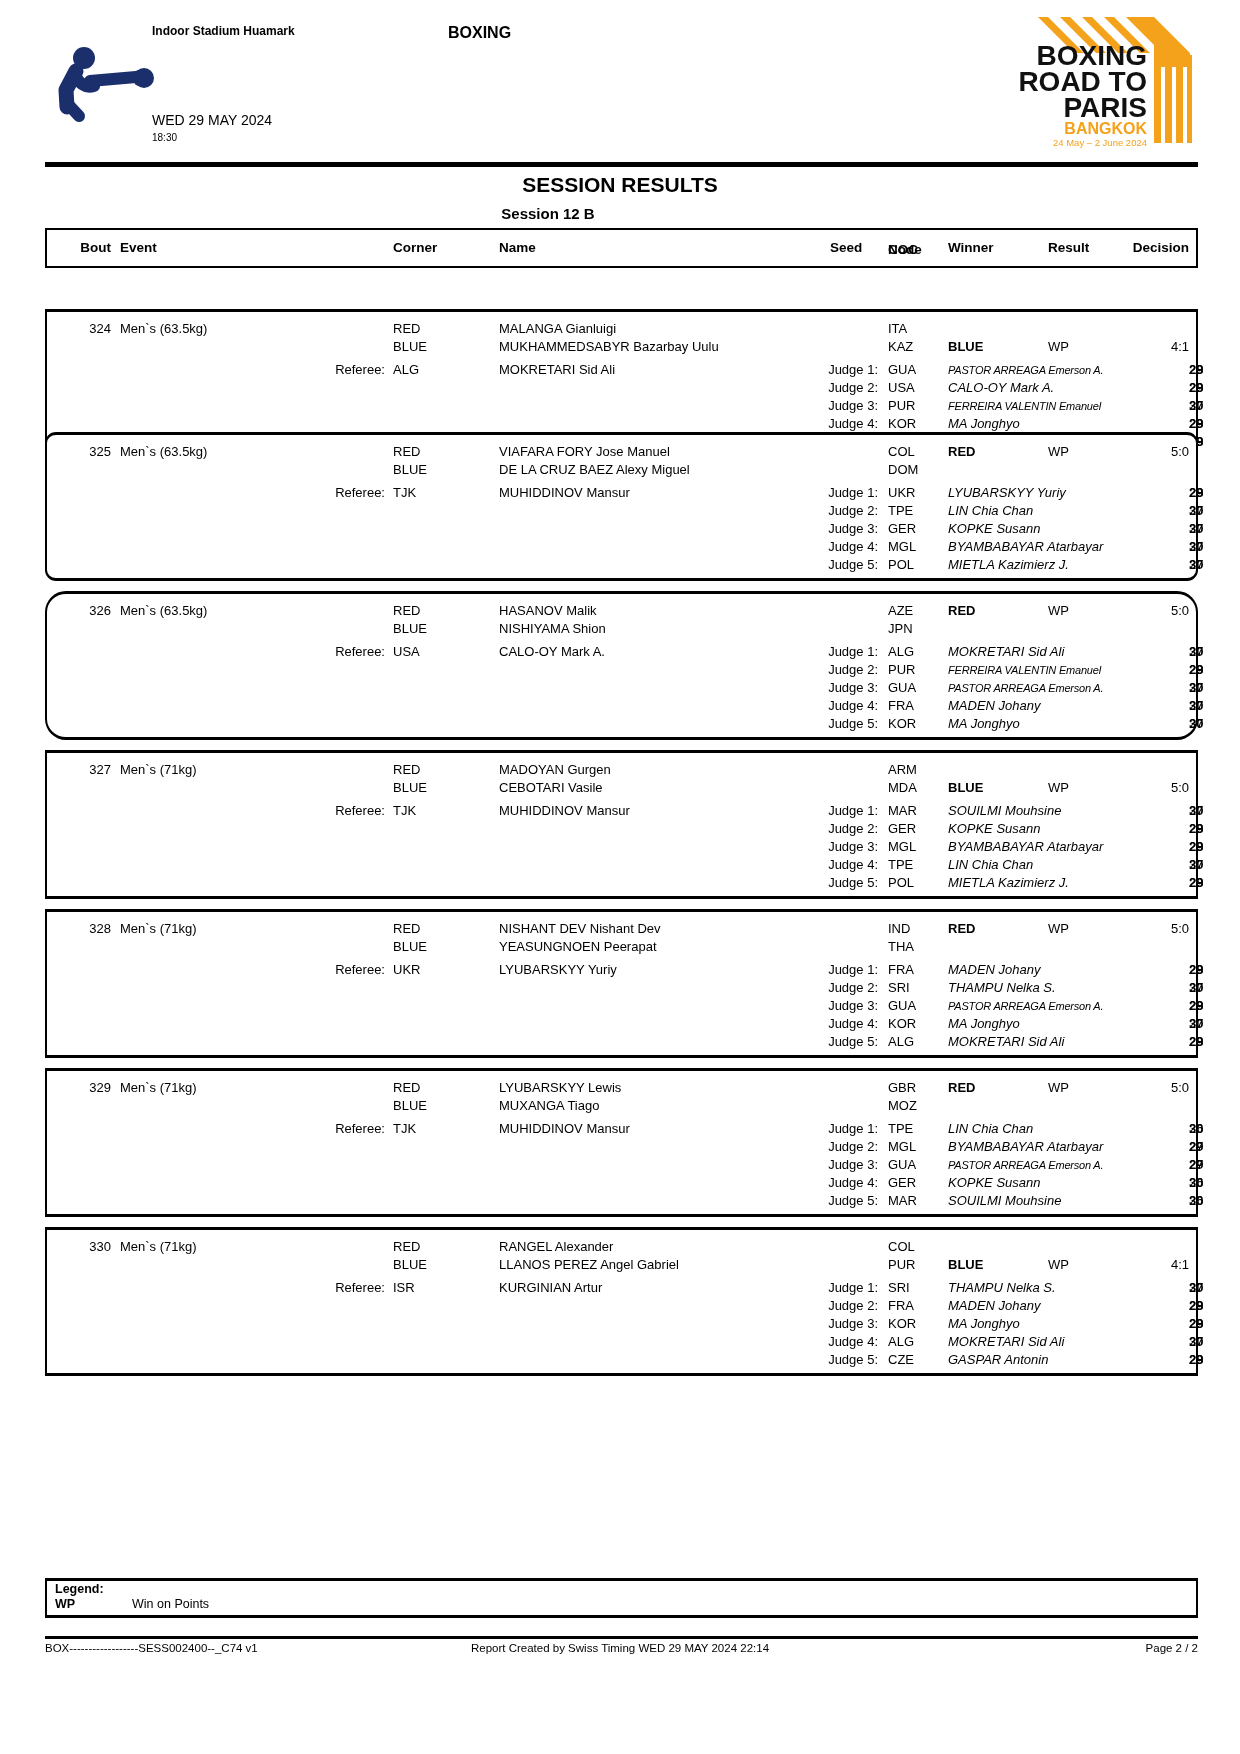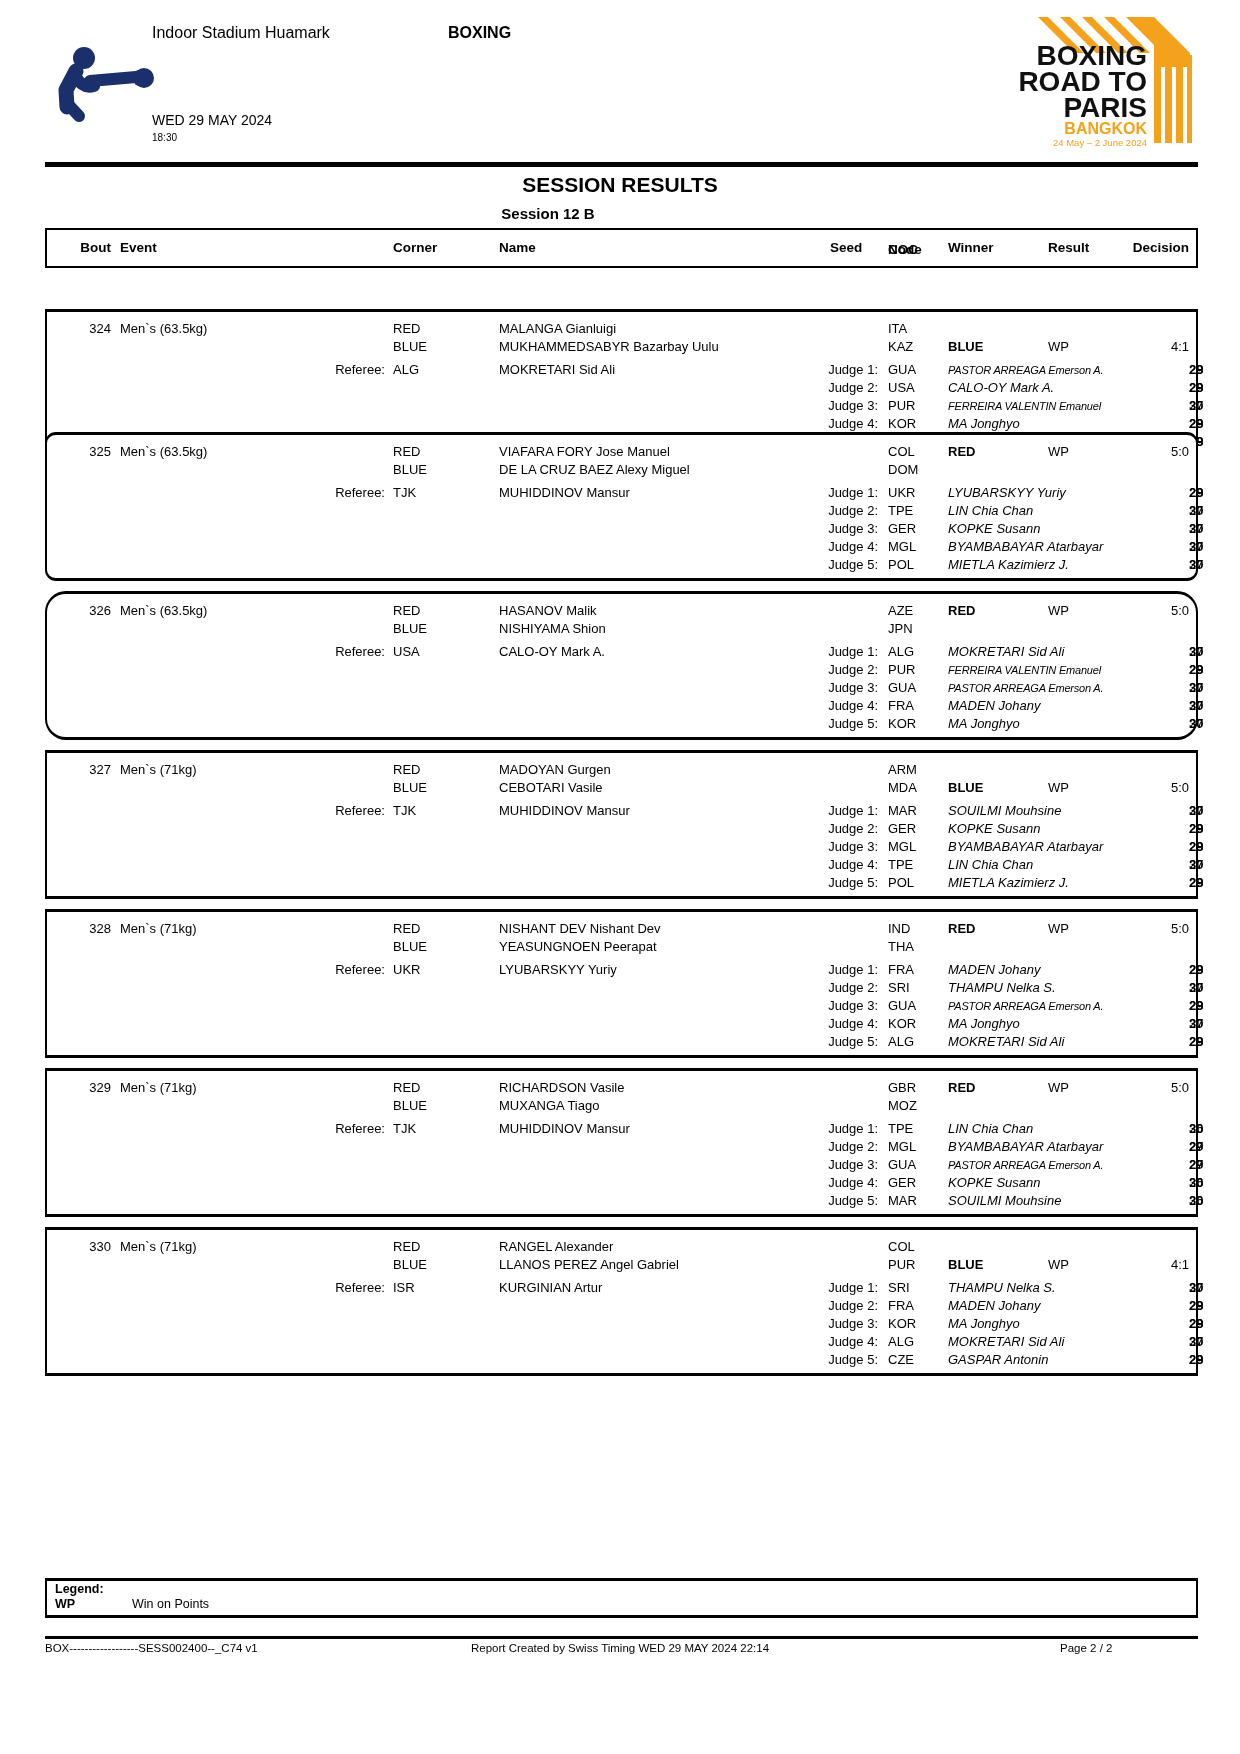--- a/index.html
+++ b/index.html
@@ -1,20 +1,20 @@
 <!DOCTYPE html>
 <html><head>
 <meta charset="utf-8">
 <style>
   html,body{margin:0;padding:0;background:#fff;}
   body{width:1240px;height:1754px;position:relative;overflow:hidden;
        font-family:"Liberation Sans","DejaVu Sans",sans-serif;color:#000;}
   .abs{position:absolute;}
   
-  .venue{left:152px;top:24px;font-size:16px;font-weight:normal;}
+  .venue{left:152px;top:24px;font-size:12px;font-weight:bold;}
   .sport{left:448px;top:24px;font-size:16px;font-weight:bold;}
   .date-line{left:152px;top:112px;font-size:14px;}
   .time-line{left:152px;top:132px;font-size:10px;}
   
   .thick-rule{left:45px;top:162px;width:1153px;height:5px;background:#000;}
   .page-title{left:0;top:173px;width:1240px;text-align:center;font-size:21px;font-weight:bold;}
   .page-subtitle{left:0;top:205px;width:1096px;text-align:center;font-size:15px;font-weight:bold;}
   
   .head-box{left:45px;top:228px;width:1149px;height:36px;border:2px solid #000;font-weight:bold;font-size:13.5px;}
   .head-box span{position:absolute;top:10px;}
@@ -50,21 +50,21 @@
   .sc-b{font-weight:bold;}
   
   .legend-box{left:45px;top:1578px;width:1149px;height:34px;border:solid #000;border-width:3px 2px;font-size:12.5px;}
   .legend-title{position:absolute;left:8px;top:1px;font-weight:bold;}
   .legend-code{position:absolute;left:8px;top:16px;font-weight:bold;}
   .legend-meaning{position:absolute;left:85px;top:16px;}
   
   .footer-rule{left:45px;top:1636px;width:1153px;height:3px;background:#000;}
   .footer-left{left:45px;top:1642px;font-size:11.5px;}
   .footer-center{left:0;top:1642px;width:1240px;text-align:center;font-size:11.5px;}
-  .footer-right{left:1060px;top:1642px;width:138px;text-align:left;font-size:11.5px;}
+  .footer-right{left:1060px;top:1642px;width:138px;text-align:right;font-size:11.5px;}
 </style>
 </head>
 <body>
 
 <svg class="abs" style="left:52px;top:44px;" width="118" height="96" viewBox="0 0 118 96">
   <g fill="#1B2F6D" stroke="#1B2F6D">
     <circle cx="32" cy="14" r="11" stroke="none"></circle>
     <path d="M24,27 L14,46 L15,63" fill="none" stroke-width="15" stroke-linecap="round" stroke-linejoin="round"></path>
     <path d="M14,58 L27,72" fill="none" stroke-width="12" stroke-linecap="round"></path>
     <path d="M24,33 Q31,45 42,42" fill="none" stroke-width="12" stroke-linecap="round"></path>
@@ -570,21 +570,21 @@
           <span class="sc-blue">28</span>
         </span>
   </div>
 </div>
 
   <div class="bout-box" style="top: 1068px;">
     <div class="row row-red" style="top:8px;">
       <span class="c-bout">329</span>
       <span class="c-event">Men`s (71kg)</span>
       <span class="c-corner">RED</span>
-      <span class="c-name">RICHARDSON Vasile</span>
+      <span class="c-name">LYUBARSKYY Lewis</span>
       <span class="c-noc">GBR</span>
       <span class="c-winner">RED</span>
       <span class="c-result">WP</span>
       <span class="c-decision">5:0</span>
     </div>
     <div class="row row-blue" style="top:26px;">
       <span class="c-corner">BLUE</span>
       <span class="c-name">MUXANGA Tiago</span>
       <span class="c-noc">MOZ</span>
       <span class="c-winner"></span>

